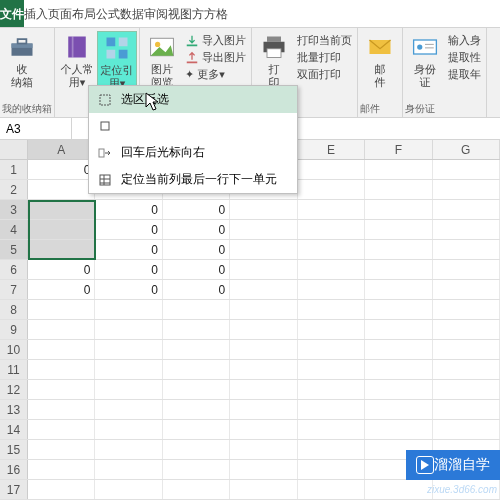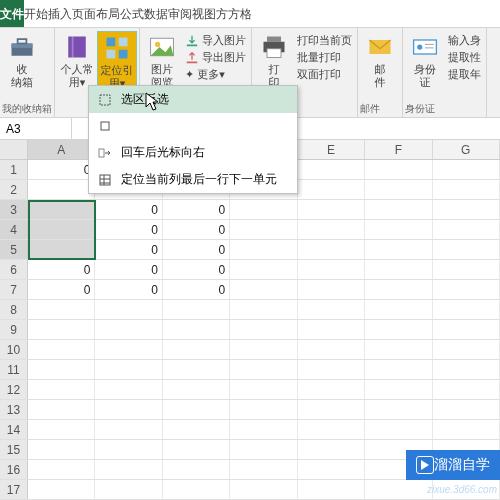--- a/index.html
+++ b/index.html
@@ -7,21 +7,21 @@
 
 .tabbar { height: 28px; display: flex; align-items: stretch; background: #fff; border-bottom: 1px solid #d4d4d4; font-size: 12px; }
 .tab { padding: 6px 0; color: #444; cursor: pointer; }
 .tab.file { background: #217346; color: #fff; font-weight: bold; }
 
 .ribbon { height: 90px; display: flex; background: #f1f1f1; border-bottom: 1px solid #d4d4d4; font-size: 11px; color: #444; }
 .group { display: flex; flex-direction: column; border-right: 1px solid #d4d4d4; padding: 3px 2px 1px; }
 .group-items { flex: 1; display: flex; align-items: flex-start; }
 .group-label { text-align: left; font-size: 10px; color: #666; padding-top: 2px; }
 .bigbtn { display: flex; flex-direction: column; align-items: center; width: 40px; padding: 2px 1px; cursor: pointer; }
-.bigbtn.active { background: #eab308; border: 1px solid #8bc5a8; }
+.bigbtn.active { background: #5eead4; border: 1px solid #8bc5a8; }
 .bigbtn .icon { width: 28px; height: 28px; margin-bottom: 2px; }
 .bigbtn .lbl { text-align: center; line-height: 1.2; font-size: 11px; }
 .smallcol { display: flex; flex-direction: column; gap: 2px; padding: 2px 3px; }
 .smallbtn { display: flex; align-items: center; gap: 3px; cursor: pointer; font-size: 11px; white-space: nowrap; }
 .smallbtn .si { width: 14px; height: 14px; }
 
 .namerow { height: 22px; display: flex; align-items: center; border-bottom: 1px solid #d4d4d4; font-size: 12px; }
 .namebox { width: 72px; padding: 0 6px; border-right: 1px solid #d4d4d4; height: 100%; display: flex; align-items: center; }
 .fxbar { flex: 1; }
 
@@ -48,21 +48,20 @@
 .wm-sub { position: absolute; right: 3px; bottom: 5px; font-size: 10px; color: #bcd9f5; z-index: 101; font-style: italic; }
 .wm-play { width: 18px; height: 18px; border: 1.5px solid #fff; border-radius: 3px; display: flex; align-items: center; justify-content: center; }
 
 svg { display: block; }
 </style>
 </head>
 <body>
 
 <div class="tabbar">
   <div class="tab file">文件</div>
-  <div class="tab">开始</div>
   <div class="tab">插入</div>
   <div class="tab">页面布局</div>
   <div class="tab">公式</div>
   <div class="tab">数据</div>
   <div class="tab">审阅</div>
   <div class="tab">视图</div>
   <div class="tab">方方格</div>
 </div>
 
 <div class="ribbon">

